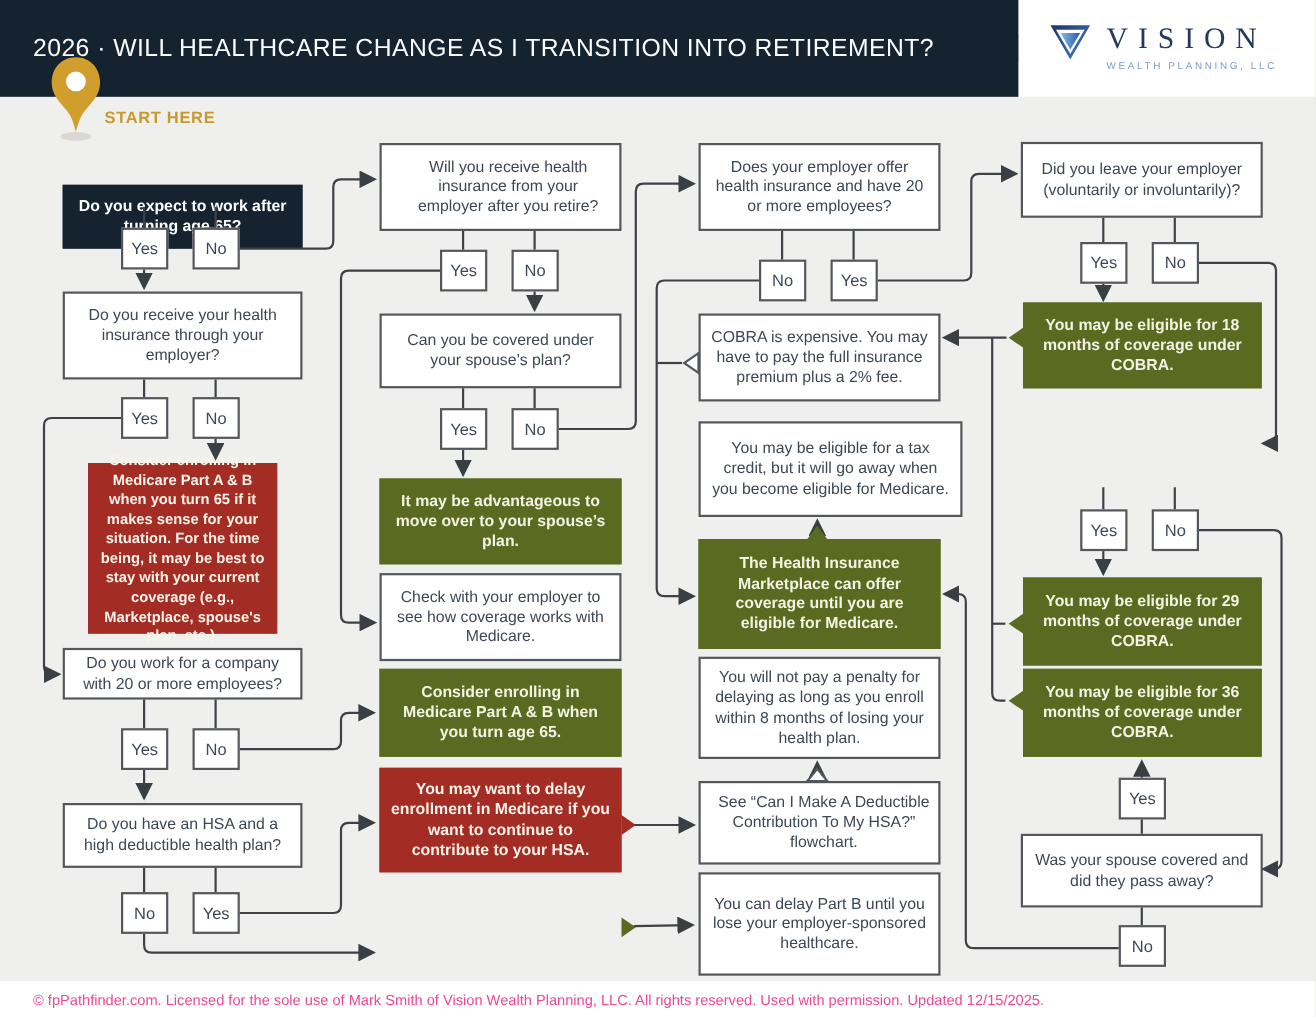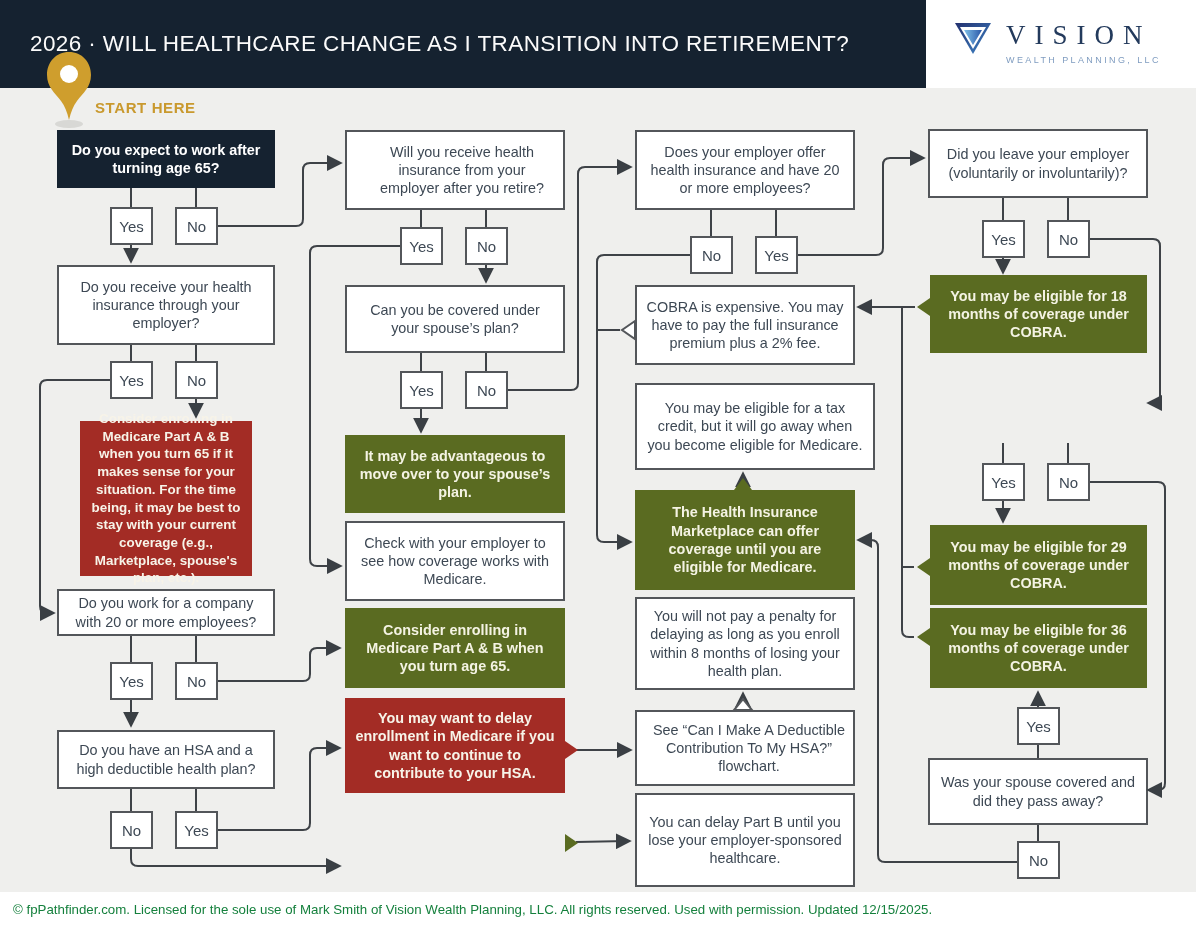--- a/index.html
+++ b/index.html
@@ -14,26 +14,26 @@
   #logo-block{position:absolute;left:926px;top:0;width:270px;height:88px;background:#ffffff;}
   #logo-inner{position:absolute;left:28px;top:22px;display:flex;align-items:flex-start;}
   #logo-name{font-family:"Liberation Serif",serif;color:#233a5c;font-size:27px;letter-spacing:9px;line-height:1;}
   #logo-sub{font-size:9px;letter-spacing:2.4px;color:#7f9cc0;margin-top:6px;}
   
   #start-label{position:absolute;left:95px;top:99px;color:#c9992e;font-weight:bold;
                font-size:15px;letter-spacing:.6px;}
   
   #footer{position:absolute;left:0;top:892px;width:1196px;height:34px;background:#ffffff;
           display:flex;align-items:center;}
-  #footer span{margin-left:13px;font-size:13.3px;color:#15803d;}
+  #footer span{margin-left:30px;font-size:13.3px;color:#ec4899;}
   
   .box{position:absolute;box-sizing:border-box;background:#ffffff;border:2px solid #53565a;
        color:#3d4854;display:flex;align-items:center;justify-content:center;text-align:center;
        font-size:14.4px;line-height:1.27;padding:4px 8px;}
-  .navy{background:#152230;border-color:#152230;color:#ffffff;font-weight:bold;}
+  .navy{background:#152230;border-color:#152230;color:#ffffff;font-weight:bold;margin-top:38px;}
   .red{background:#a32c25;border-color:#a32c25;color:#f7f3e8;font-weight:bold;}
   .green{background:#5a6b21;border-color:#5a6b21;color:#f4f3e3;font-weight:bold;}
   .small{font-size:13.4px;line-height:1.32;}
   .chip{position:absolute;box-sizing:border-box;width:43px;height:38px;background:#ffffff;
         border:2px solid #53565a;color:#3d4854;font-size:15px;display:flex;align-items:center;justify-content:center;}
   
   #wires{position:absolute;left:0;top:0;width:1196px;height:926px;pointer-events:none;}
   #pin{position:absolute;left:44px;top:50px;pointer-events:none;}
 </style>
 </head>

